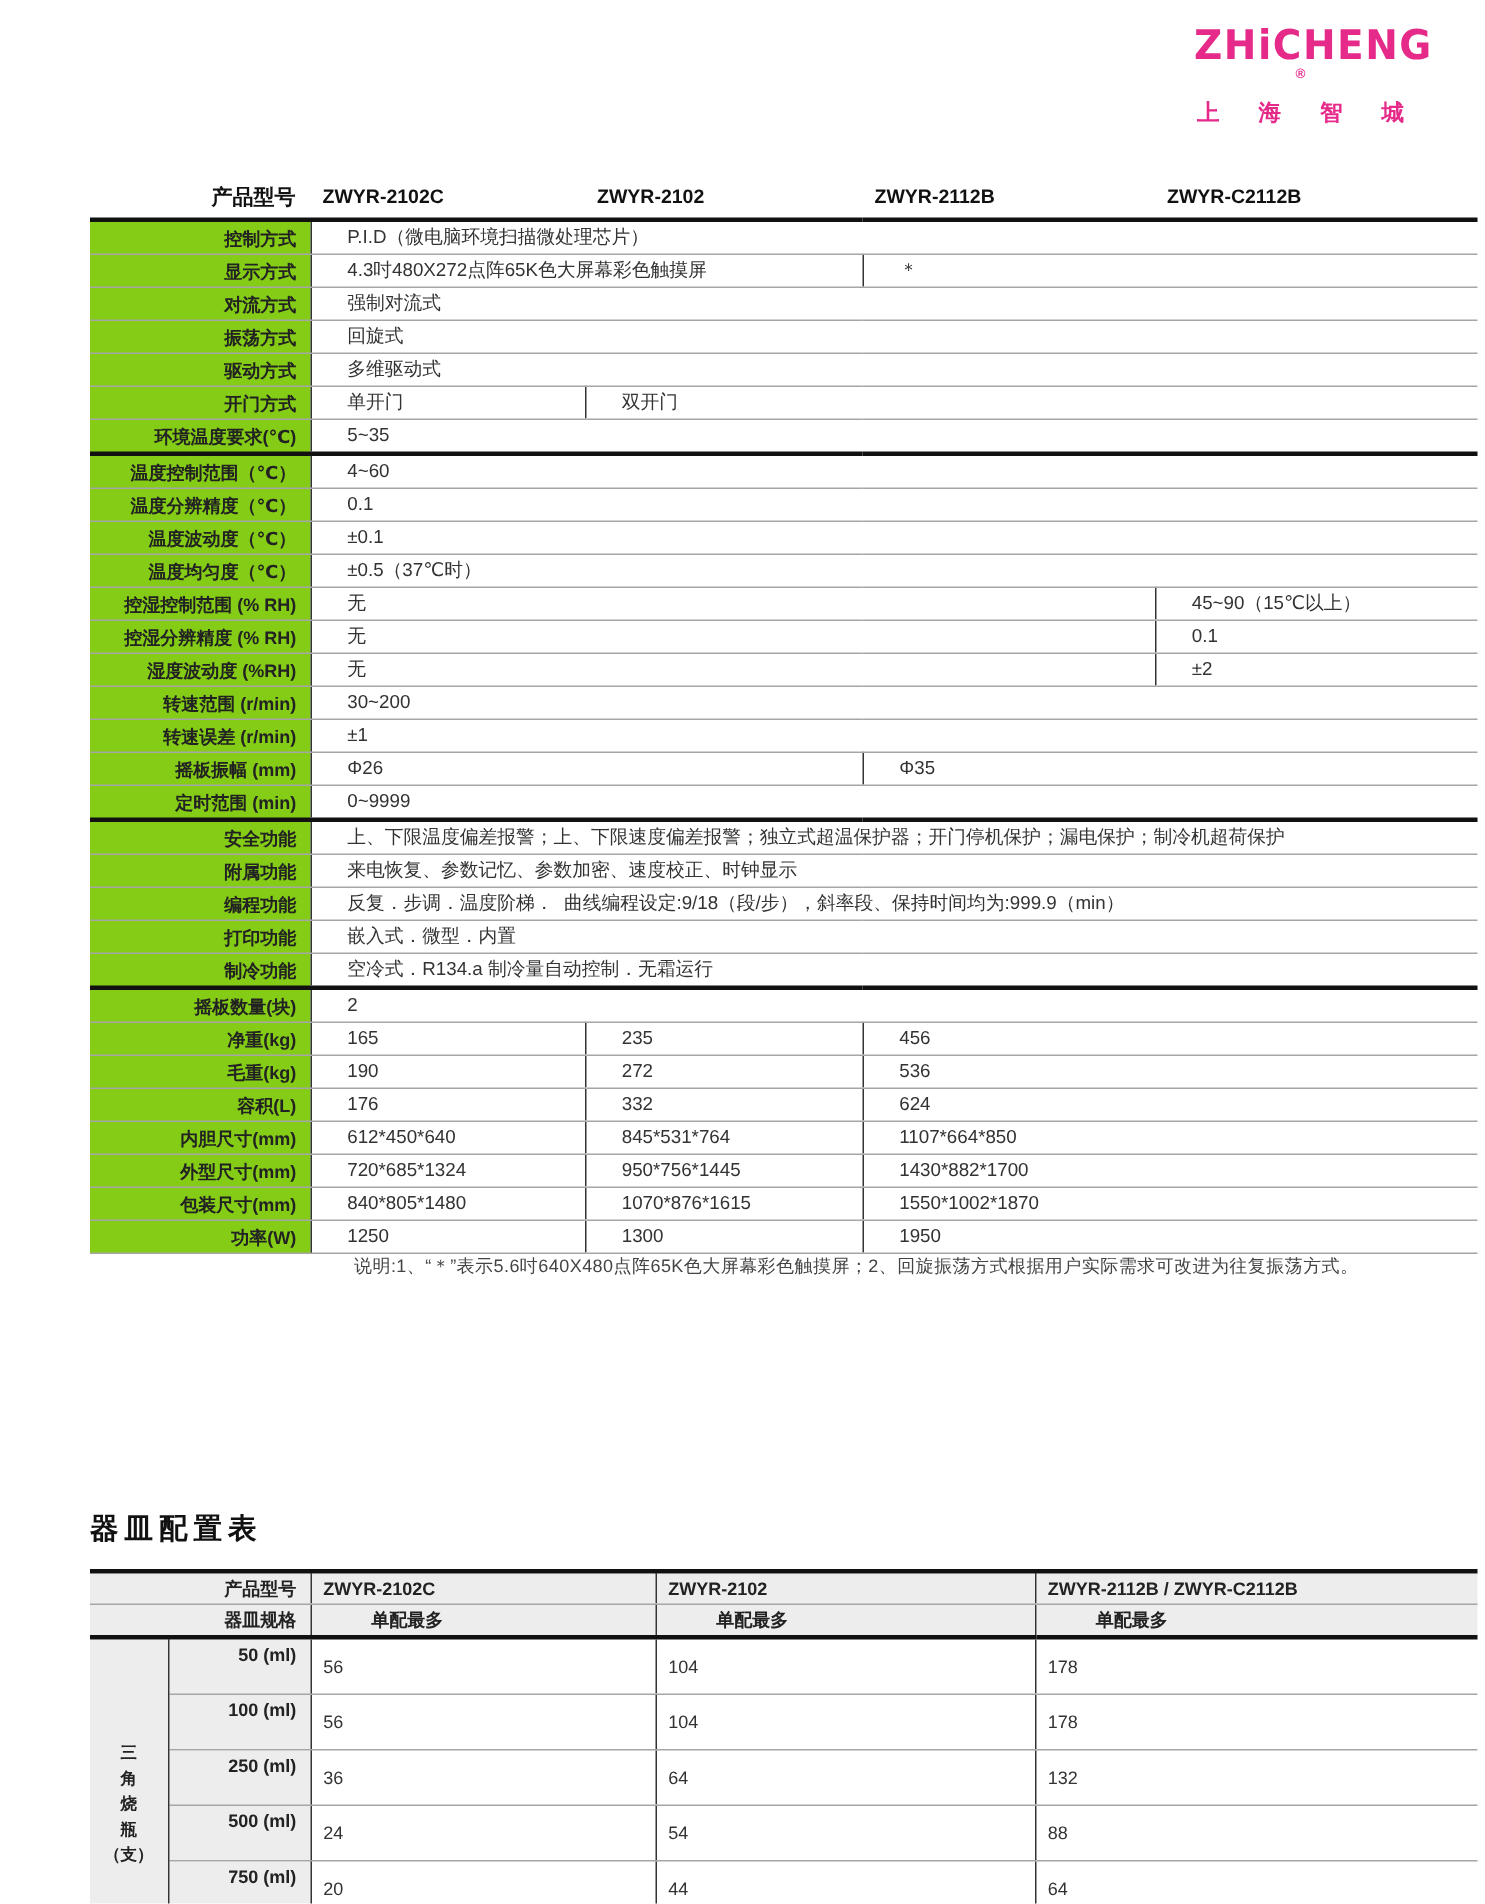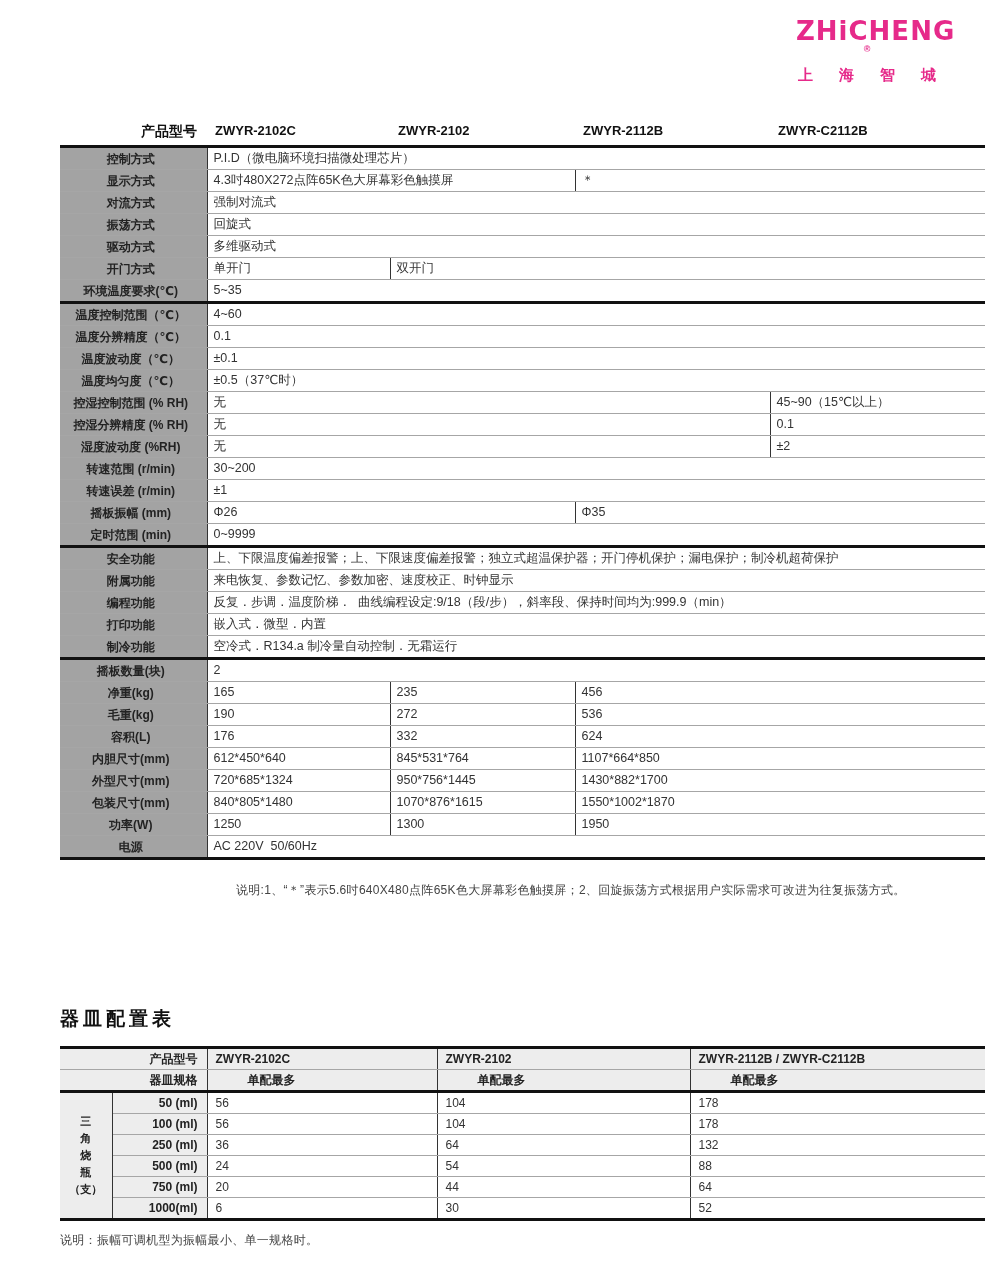--- a/index.html
+++ b/index.html
@@ -24,31 +24,31 @@
   .spec-wrap{position:absolute;left:60px;top:120px;width:925px;}
   table{border-collapse:collapse;table-layout:fixed;width:925px;}
   td,th{overflow:hidden;white-space:nowrap;}
   .spec th,.spec td{height:21px;font-size:12px;line-height:1;}
   .spec thead th{
     border-bottom:3px solid #111;background:#fff;font-weight:bold;
     text-align:left;padding:0 0 4px 8px;font-size:13px;color:#111;
   }
   .spec thead th.hlabel{text-align:right;padding:0 10px 4px 0;font-size:14px;}
   .spec .rlabel{
-    background:#a3a3a3;padding:0 9px 0 4px;font-weight:bold;
+    background:#84cc16;text-align:right;padding:0 9px 0 4px;font-weight:bold;
     color:#222;border-right:1px solid #333;border-bottom:1px solid #a6a6a6;
   }
   .spec td{
-    padding:0 0 0 6px;color:#333;font-size:12.5px;
+    padding:0 0 0 24px;color:#333;font-size:12.5px;
     border-bottom:1px solid #a6a6a6;border-left:1px solid #333;
     white-space:pre-wrap;
   }
   .spec tr.thick td,.spec tr.thick th{border-bottom:3px solid #111;}
   .note1{
-    margin-top:22px;margin-left:176px;font-size:12px;color:#444;letter-spacing:.3px;
+    margin-left:176px;font-size:12px;color:#444;letter-spacing:.3px;
   }
   
   .vessel-wrap{position:absolute;left:60px;top:1006px;width:925px;}
   .vessel-title{font-size:19px;font-weight:bold;letter-spacing:4px;color:#111;}
   .vessel{margin-top:14px;border-top:3px solid #111;border-bottom:3px solid #111;}
   .vessel th,.vessel td{height:20px;font-size:12px;line-height:1;}
   .vessel thead th{
     background:#ededed;font-weight:bold;color:#222;text-align:left;
     padding:0 0 0 8px;border-bottom:1px solid #a6a6a6;border-left:1px solid #333;
   }
@@ -56,21 +56,21 @@
     text-align:right;padding:0 9px 0 0;border-left:none;background:#ededed;
   }
   .vessel thead tr.sub th{border-bottom:3px solid #111;font-weight:bold;padding-left:40px;}
   .vessel thead tr.sub th.hlabel{font-weight:bold;}
   .vessel tbody .vgroup{
     background:#ededed;border-right:1px solid #333;border-bottom:1px solid #a6a6a6;
     vertical-align:middle;padding:0;
   }
   .vessel tbody .vgroup span{display:block;text-align:center;font-size:11px;line-height:1.55;font-weight:bold;color:#222;}
   .vessel tbody .rlabel{
-    background:#ededed;text-align:right;padding:0 9px 0 0;font-weight:bold;color:#222;
+    background:#ededed;text-align:right;padding:0 9px 16px 0;font-weight:bold;color:#222;
     border-bottom:1px solid #a6a6a6;border-right:1px solid #333;
   }
   .vessel tbody td{
     padding:0 0 0 8px;color:#333;border-bottom:1px solid #a6a6a6;border-left:1px solid #333;
   }
   .note2{margin-top:11px;text-align:left;font-size:12px;color:#444;letter-spacing:.3px;}
   .star{font-size:15px;}
 </style>
 </head>
 <body>
@@ -241,24 +241,20 @@
           <td colspan="1">840*805*1480</td>
           <td colspan="1">1070*876*1615</td>
           <td colspan="2">1550*1002*1870</td>
         </tr>
         <tr>
           <th class="rlabel">功率(W)</th>
           <td colspan="1">1250</td>
           <td colspan="1">1300</td>
           <td colspan="2">1950</td>
         </tr>
-        <tr class="thick">
-          <th class="rlabel">电源</th>
-          <td colspan="4">AC 220V  50/60Hz</td>
-        </tr>
       </tbody>
   </table>
   <div class="note1">说明:1、“＊”表示5.6吋640X480点阵65K色大屏幕彩色触摸屏；2、回旋振荡方式根据用户实际需求可改进为往复振荡方式。</div>
 </div>
 
 <div class="vessel-wrap">
   <div class="vessel-title">器皿配置表</div>
   <table class="vessel">
     <colgroup>
         <col style="width:52px">

